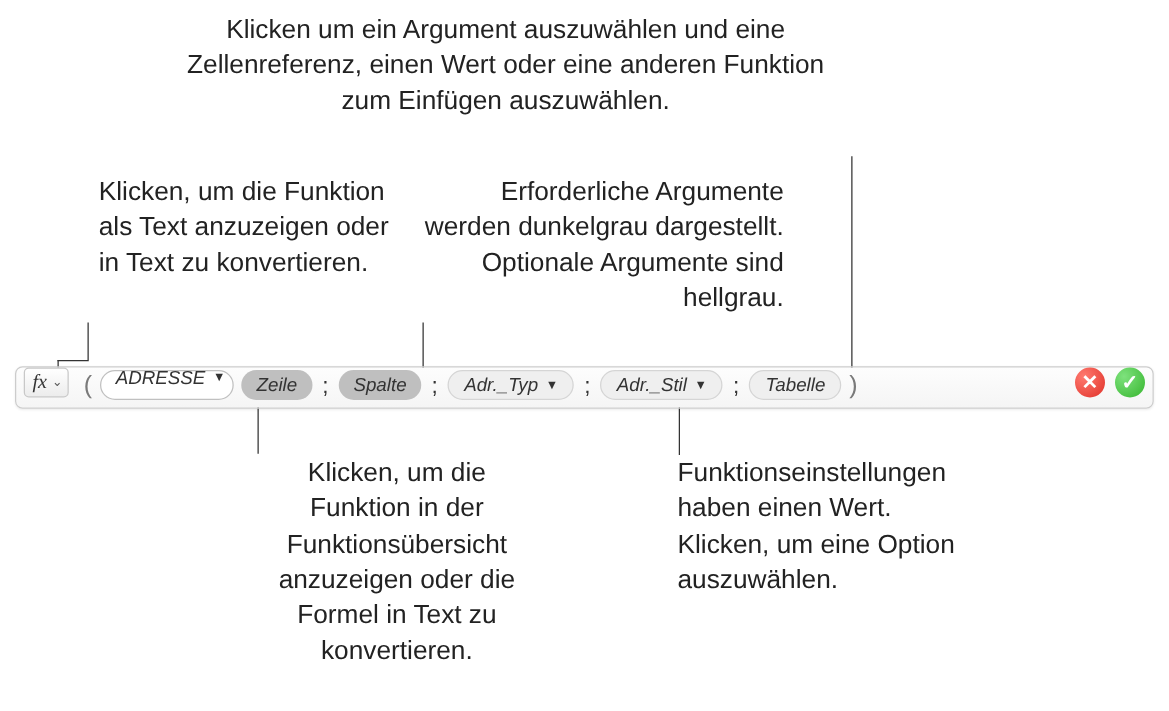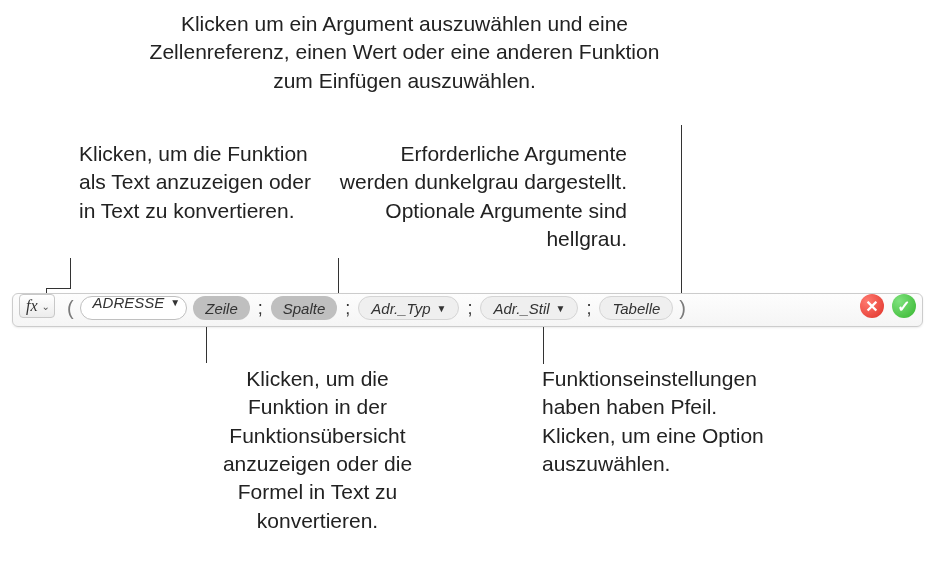--- a/index.html
+++ b/index.html
@@ -137,21 +137,21 @@
 <body>
 
 <div class="callout" style="top:10px; left:127px; width:555px; text-align:center;">Klicken um ein Argument auszuwählen und eine Zellenreferenz, einen Wert oder eine anderen Funktion zum Einfügen auszuwählen.</div>
 
 <div class="callout" style="top:140px; left:79px; width:250px;">Klicken, um die Funktion als Text anzuzeigen oder in Text zu konvertieren.</div>
 
 <div class="callout" style="top:140px; left:337px; width:290px;text-align:right;">Erforderliche Argumente werden dunkelgrau dargestellt. Optionale Argumente sind hellgrau.</div>
 
 <div class="callout" style="top:365px; left:205px; width:225px;text-align:center;">Klicken, um die Funktion in der Funktionsübersicht anzuzeigen oder die Formel in Text zu konvertieren.</div>
 
-<div class="callout" style="top:365px; left:542px; width:250px;">Funktionseinstellungen haben haben Pfeil. Klicken, um eine Option auszuwählen.</div>
+<div class="callout" style="top:365px; left:542px; width:250px;">Funktionseinstellungen haben einen Wert. Klicken, um eine Option auszuwählen.</div>
 
 <div class="leader" style="left:681px; top:125px; width:1px; height:170px;"></div>
 
 <div class="leader" style="left:70px; top:258px; width:1px; height:30px;"></div>
 <div class="leader" style="left:46px; top:288px; width:25px; height:1px;"></div>
 <div class="leader" style="left:46px; top:288px; width:1px; height:8px;"></div>
 
 <div class="leader" style="left:338px; top:258px; width:1px; height:37px;"></div>
 
 <div class="leader" style="left:206px; top:323px; width:1px; height:40px;"></div>

